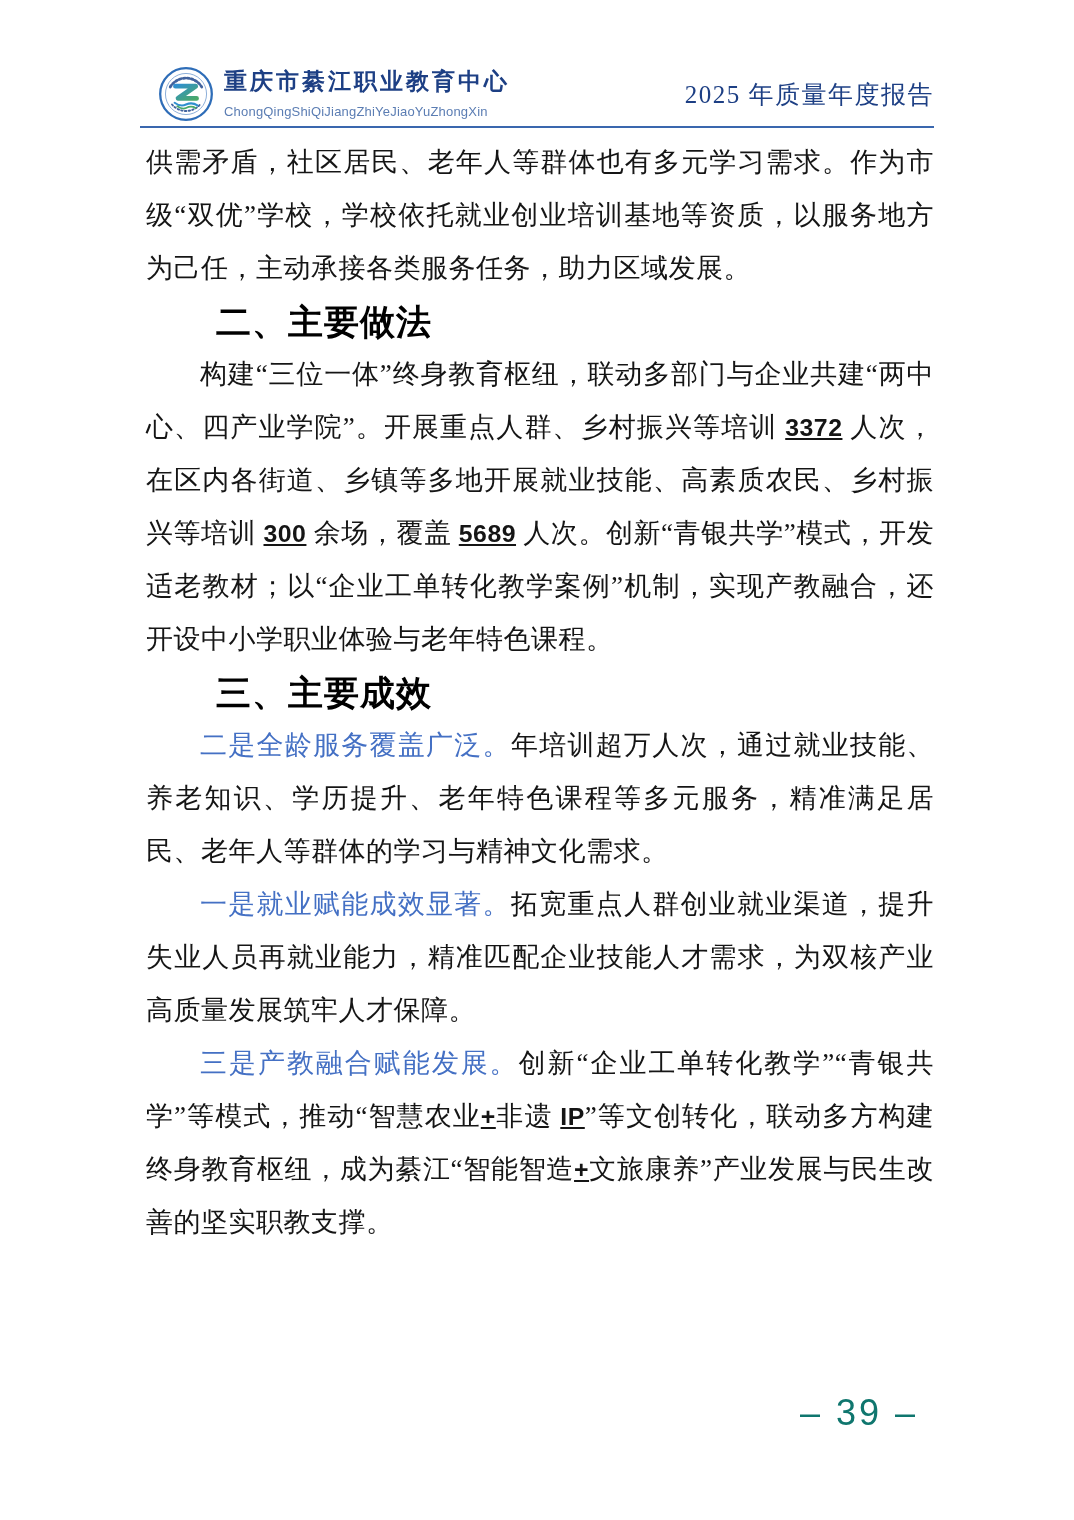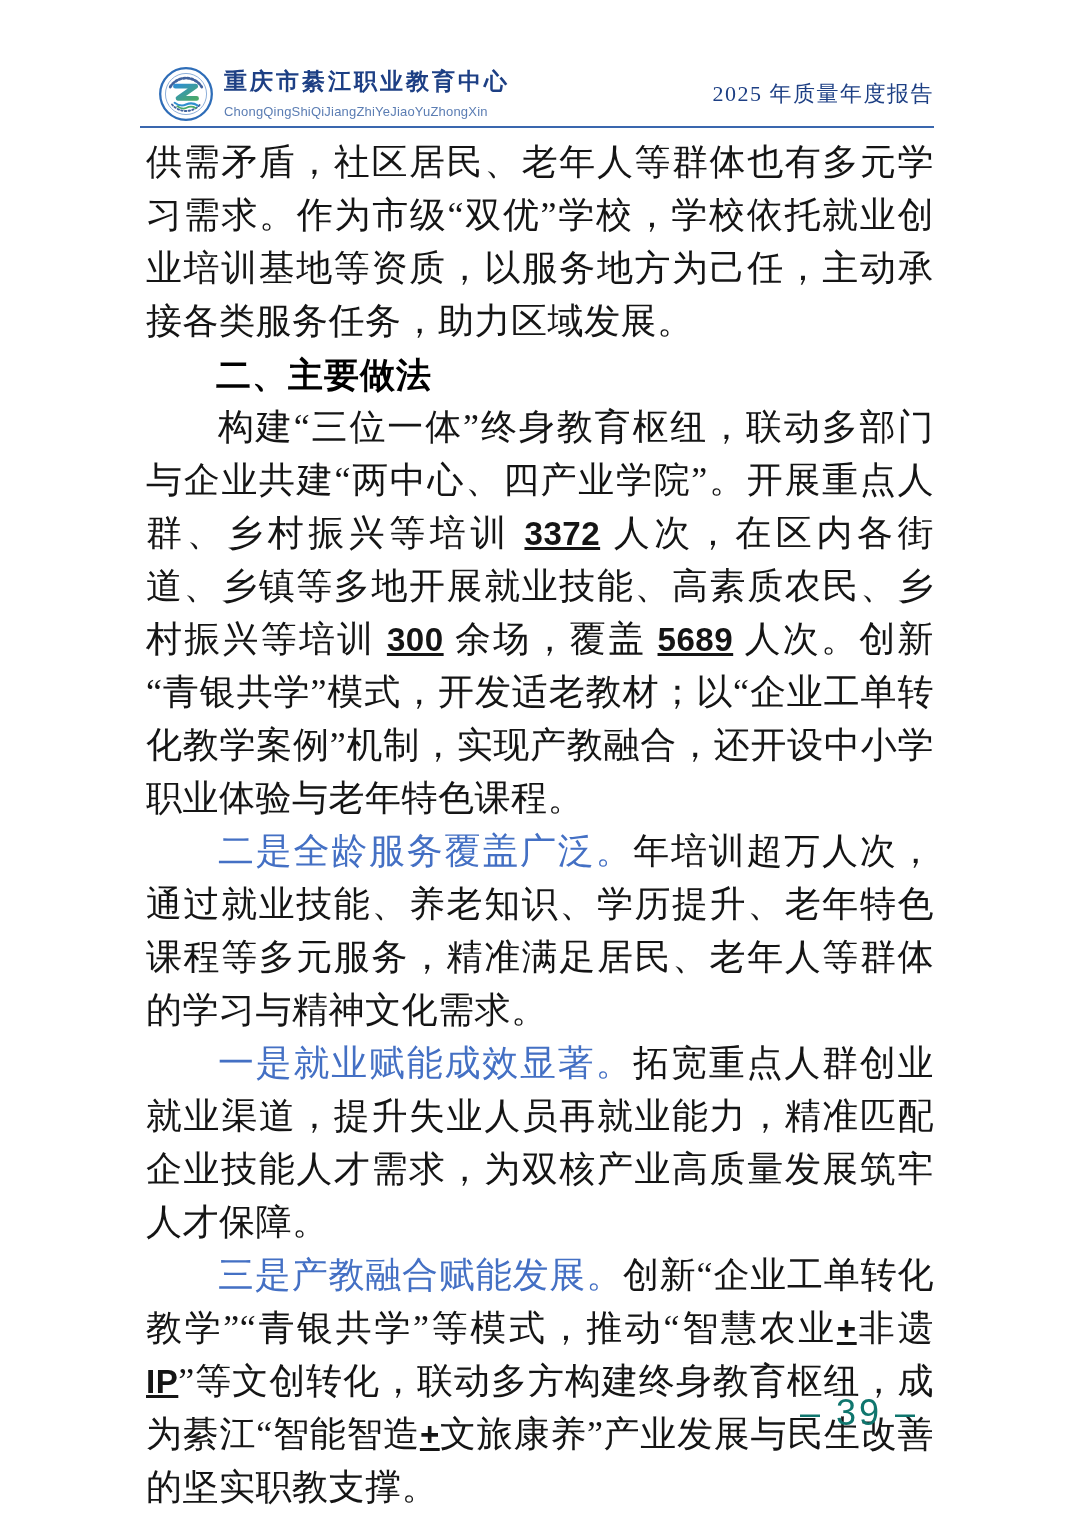--- a/index.html
+++ b/index.html
@@ -26,31 +26,31 @@
   .logo-svg{width:56px;height:56px;flex:0 0 auto;}
   .org-cn{
     font-size:23px;font-weight:bold;color:var(--header-navy);
     letter-spacing:3px;line-height:1.15;
   }
   .org-py{
     font-size:13px;color:#5b7db3;letter-spacing:0.2px;margin-top:9px;
     font-family:"Liberation Sans","DejaVu Sans",sans-serif;
   }
   .report-title{
-    font-size:22px;color:var(--header-navy);letter-spacing:1.5px;white-space:nowrap;
+    font-size:25px;color:var(--header-navy);letter-spacing:1.5px;white-space:nowrap;
   }
   .header-rule{
     margin:4px 140px 0 140px;height:0;
     border-top:2px solid var(--divider-blue);
   }
 
   
   .content{margin:8px 140px 0 146px;}
   .body-text{
-    margin:0;font-size:36px;line-height:53px;
+    margin:0;font-size:27px;line-height:53px;
     text-align:justify;text-justify:inter-ideograph;
     letter-spacing:0.5px;color:#151515;
   }
   .indent{text-indent:2em;}
   .section-heading{
     margin:0;font-size:35px;line-height:53px;font-weight:bold;color:#000;
     font-family:"Liberation Sans","DejaVu Sans",sans-serif;
     text-indent:2em;letter-spacing:1px;
   }
   .lead-blue{color:var(--accent-blue);}
@@ -99,20 +99,21 @@
   <div class="header-rule"></div>
 
   <main class="content">
 
     <p class="body-text">供需矛盾，社区居民、老年人等群体也有多元学习需求。作为市级“双优”学校，学校依托就业创业培训基地等资质，以服务地方为己任，主动承接各类服务任务，助力区域发展。</p>
 
     <h2 class="section-heading">二、主要做法</h2>
 
     <p class="body-text indent">构建“三位一体”终身教育枢纽，联动多部门与企业共建“两中心、四产业学院”。开展重点人群、乡村振兴等培训 <span class="latin">3372</span> 人次，在区内各街道、乡镇等多地开展就业技能、高素质农民、乡村振兴等培训 <span class="latin">300</span> 余场，覆盖 <span class="latin">5689</span> 人次。创新“青银共学”模式，开发适老教材；以“企业工单转化教学案例”机制，实现产教融合，还开设中小学职业体验与老年特色课程。</p>
 
+    <h2 class="section-heading">三、主要成效</h2>
 
     <p class="body-text indent"><span class="lead-blue">二是全龄服务覆盖广泛。</span><span>年培训超万人次，通过就业技能、养老知识、学历提升、老年特色课程等多元服务，精准满足居民、老年人等群体的学习与精神文化需求。</span></p>
 
     <p class="body-text indent"><span class="lead-blue">一是就业赋能成效显著。</span><span>拓宽重点人群创业就业渠道，提升失业人员再就业能力，精准匹配企业技能人才需求，为双核产业高质量发展筑牢人才保障。</span></p>
 
     <p class="body-text indent"><span class="lead-blue">三是产教融合赋能发展。</span><span>创新“企业工单转化教学”“青银共学”等模式，推动“智慧农业<span class="latin">+</span>非遗 <span class="latin">IP</span>”等文创转化，联动多方构建终身教育枢纽，成为綦江“智能智造<span class="latin">+</span>文旅康养”产业发展与民生改善的坚实职教支撑。</span></p>
 
   </main>
 
   <div class="page-number">– 39 –</div>

